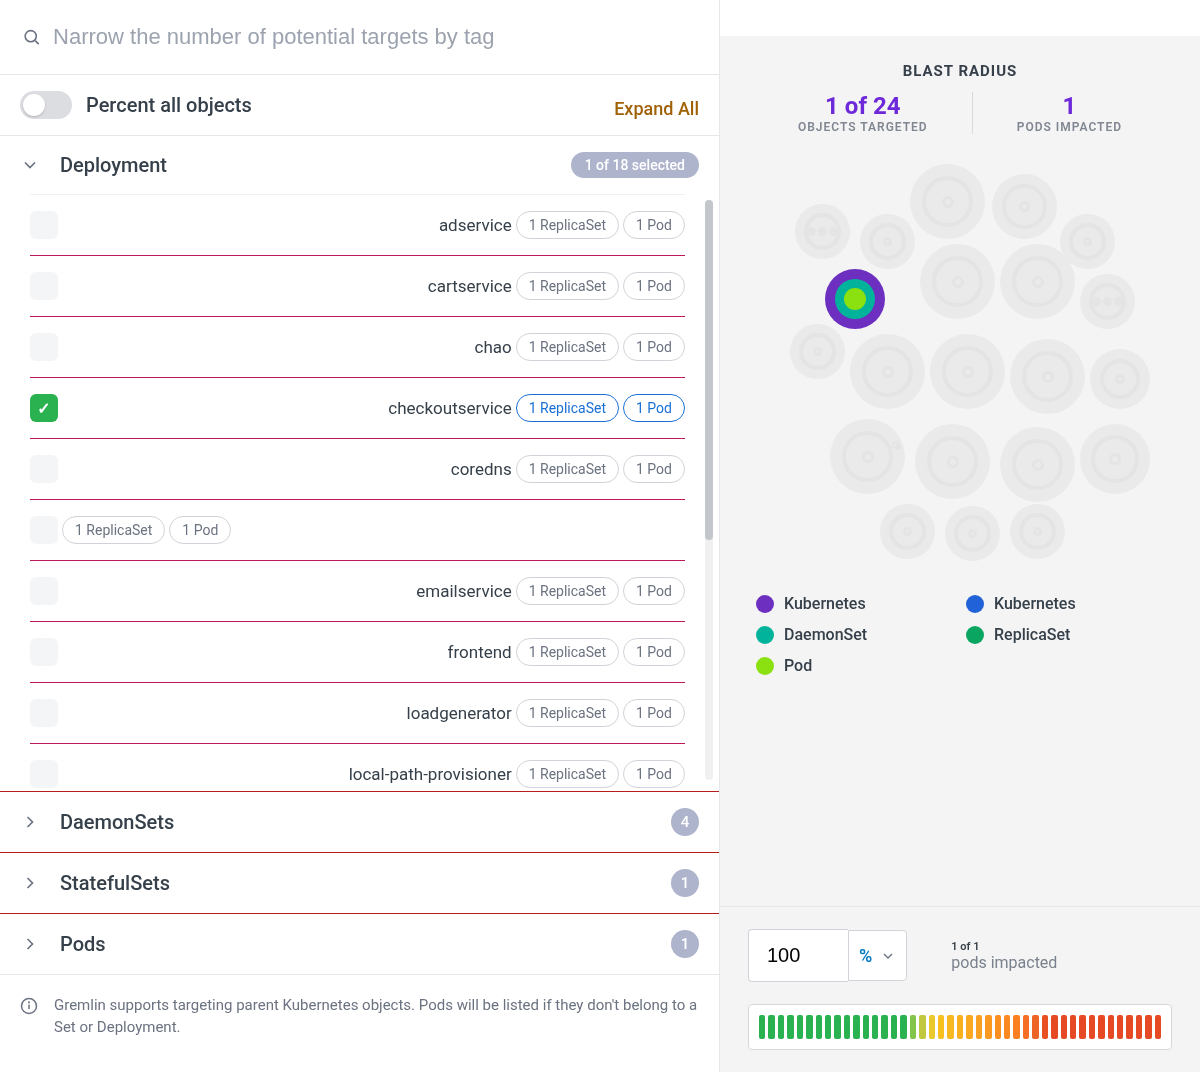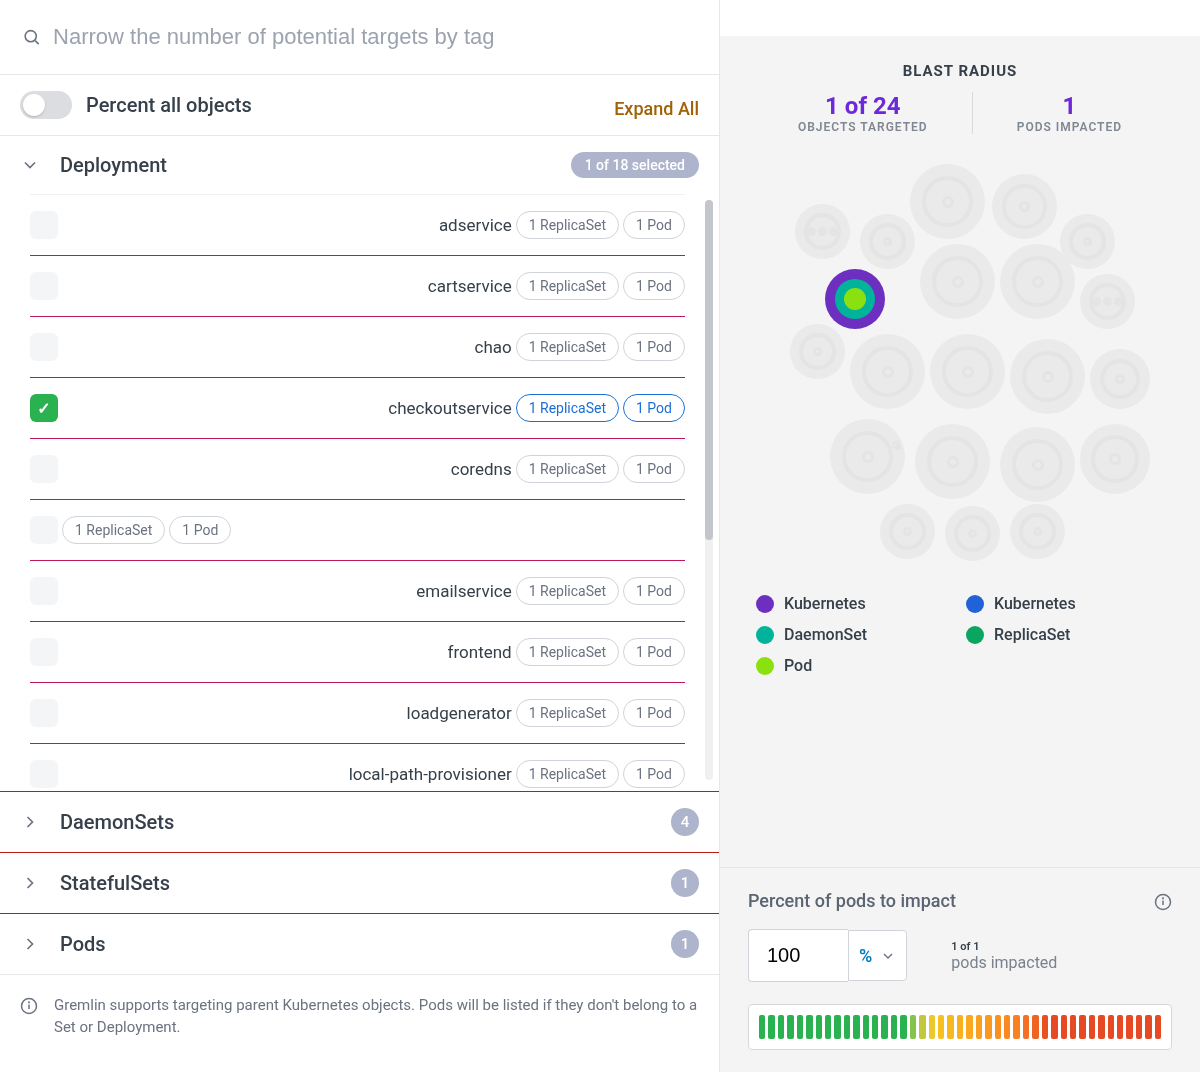--- a/index.html
+++ b/index.html
@@ -472,28 +472,20 @@
         <div class="leg-dot" style="background:#0aa661"></div>
     <div class="leg-label">ReplicaSet</div>
       </div>
       <div class="legend-item">
         <div class="leg-dot" style="background:#8be010"></div>
     <div class="leg-label">Pod</div>
       </div>
     </div>
 
   <div class="impact-section">
-    <div class="impact-head">
-      <div class="impact-head-label">Percent of pods to impact</div>
-      <svg class="info-icon" viewBox="0 0 24 24" fill="none" stroke-width="2">
-          <circle cx="12" cy="12" r="10"></circle>
-          <line x1="12" y1="10" x2="12" y2="16"></line>
-          <circle cx="12" cy="7" r="0.5" fill="#6b7280"></circle>
-        </svg>
-    </div>
     <div class="impact-row">
       <input class="num-input" value="100" style="">
       <div class="pct-select">
         <span class="pct-sym">%</span>
         <svg class="chev" style="width:16px;height:16px" viewBox="0 0 24 24" fill="none" stroke-width="2">
             <polyline points="6 9 12 15 18 9"></polyline>
           </svg>
       </div>
       <div class="impact-result">
         <div class="impact-result-num">1 of 1</div>

